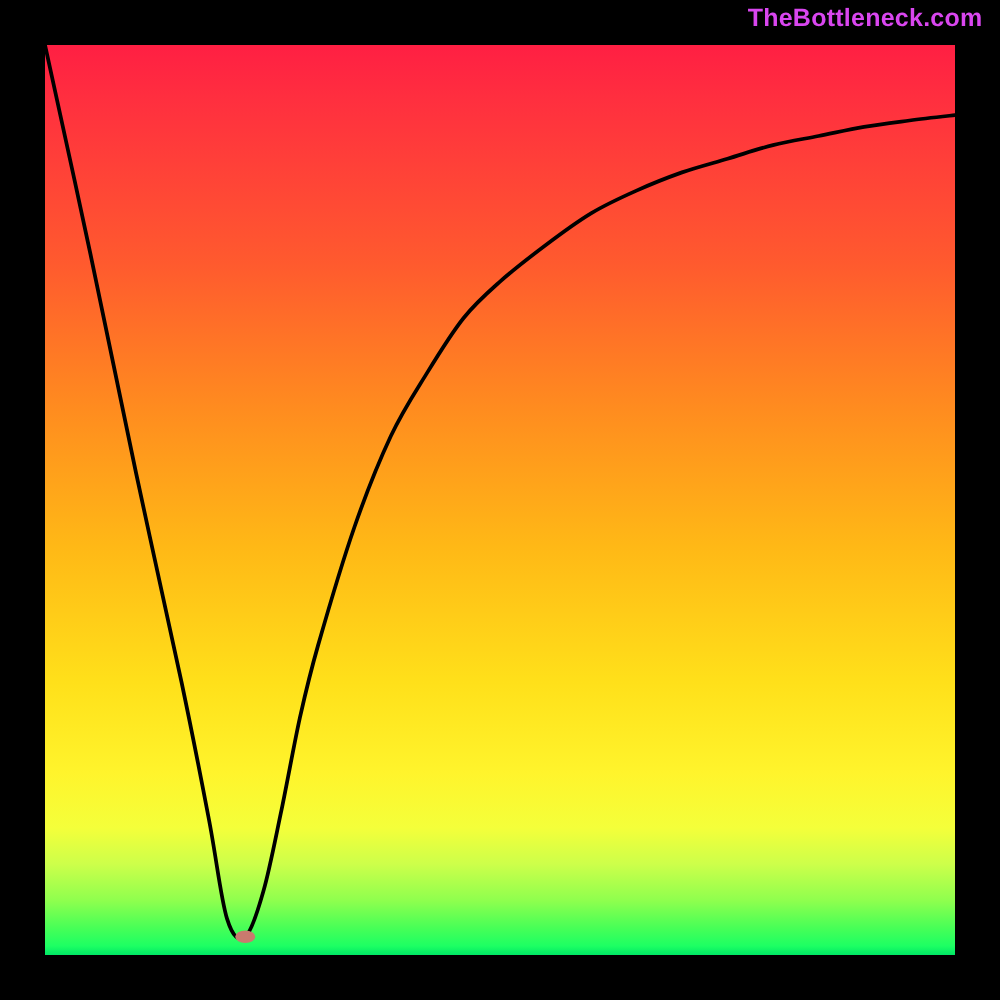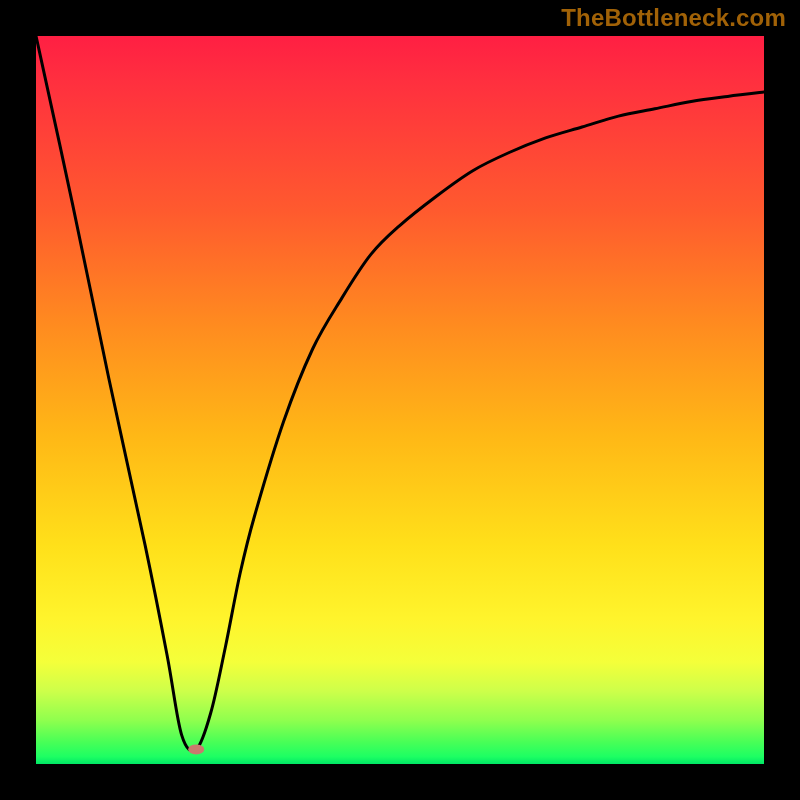--- a/index.html
+++ b/index.html
@@ -13,22 +13,22 @@
   .frame {
     position: relative;
     width: 800px;
     height: 800px;
     background: #000;
   }
   .watermark {
     position: absolute;
     top: 4px;
     right: 14px;
-    color: #a16207;
-    font-size: 24px;
+    color: #d946ef;
+    font-size: 20px;
     font-weight: 600;
     letter-spacing: 0.2px;
     user-select: none;
   }
   .plot-area {
     position: absolute;
     left: 36px;
     top: 36px;
     width: 728px;
     height: 728px;

